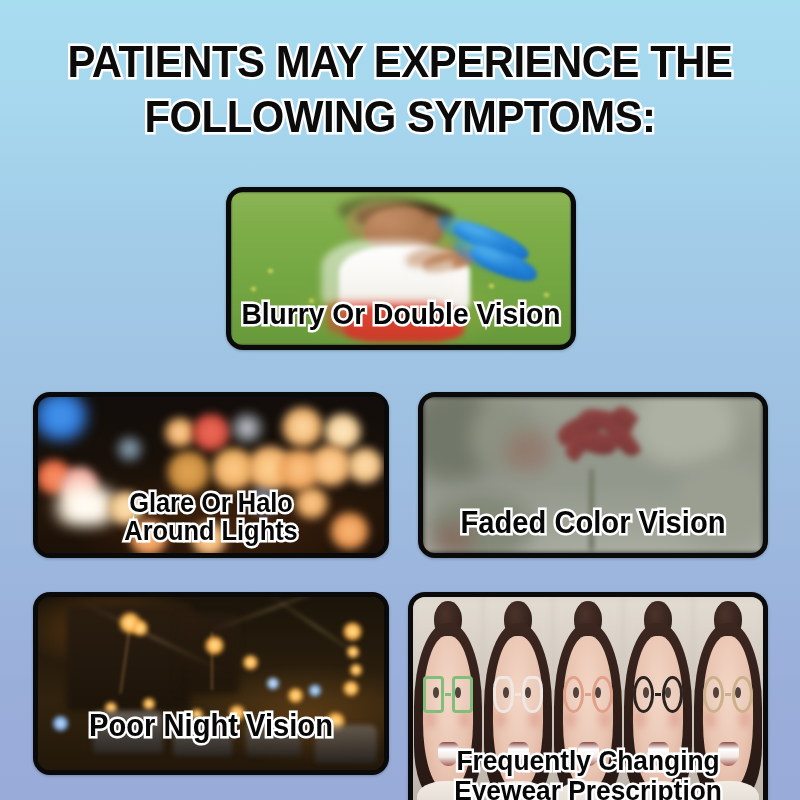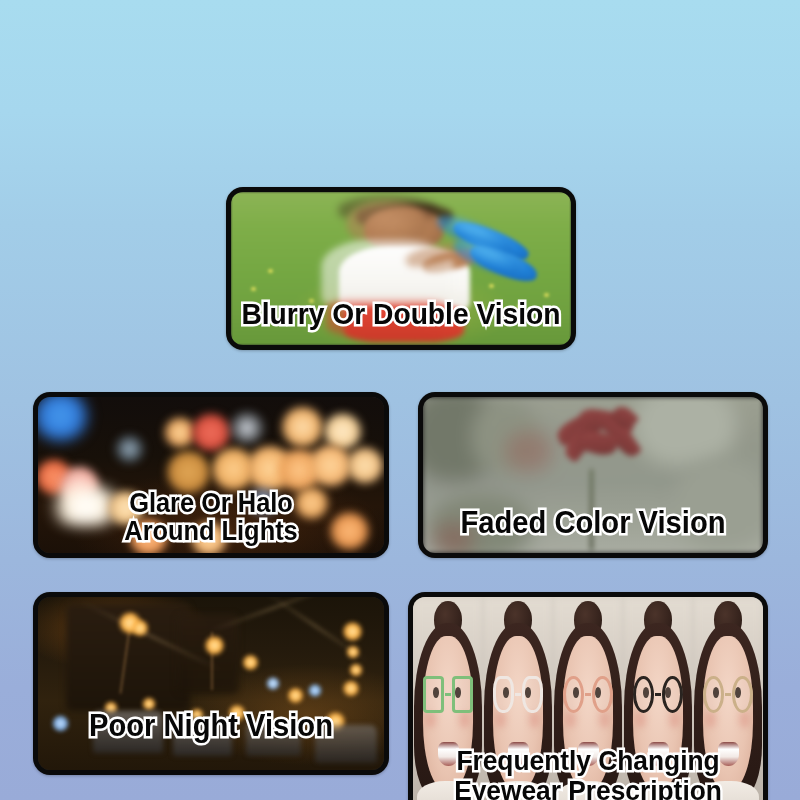--- a/index.html
+++ b/index.html
@@ -288,20 +288,24 @@
   .g-soft    .lens { border-radius:35% 35% 45% 45%; }
 
   
   ::-webkit-scrollbar { display:none; }
 </style>
 </head>
 <body>
 
 <div id="poster">
 
+  <div class="title-block">
+    <span class="title-line">PATIENTS MAY EXPERIENCE THE</span>
+    <span class="title-line">FOLLOWING SYMPTOMS:</span>
+  </div>
 
   <div class="card" id="card-blurry">
     <div class="art art-grass">
       <div class="grass-speck" style="left:6%;  top:62%;"></div>
       <div class="grass-speck" style="left:14%; top:78%;"></div>
       <div class="grass-speck" style="left:23%; top:70%;"></div>
       <div class="grass-speck" style="left:76%; top:60%;"></div>
       <div class="grass-speck" style="left:84%; top:74%;"></div>
       <div class="grass-speck" style="left:92%; top:66%;"></div>
       <div class="grass-speck" style="left:67%; top:84%;"></div>

